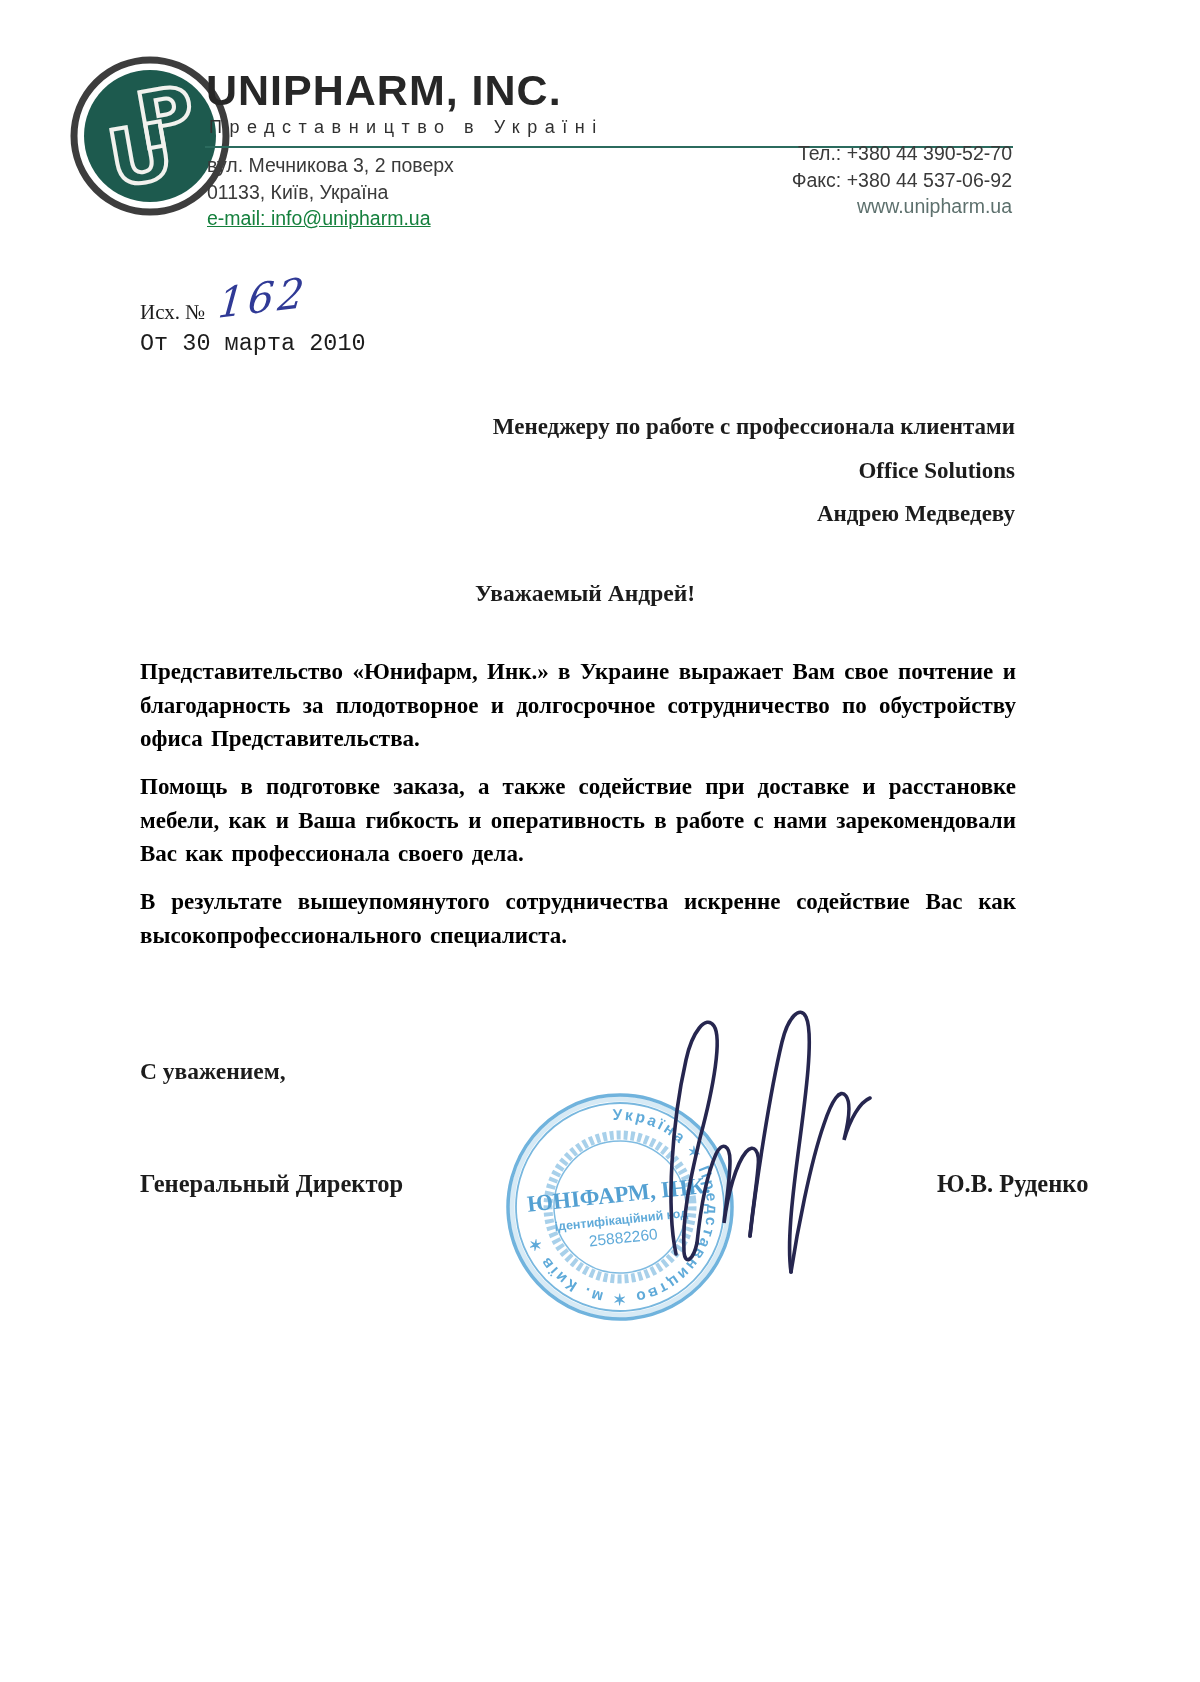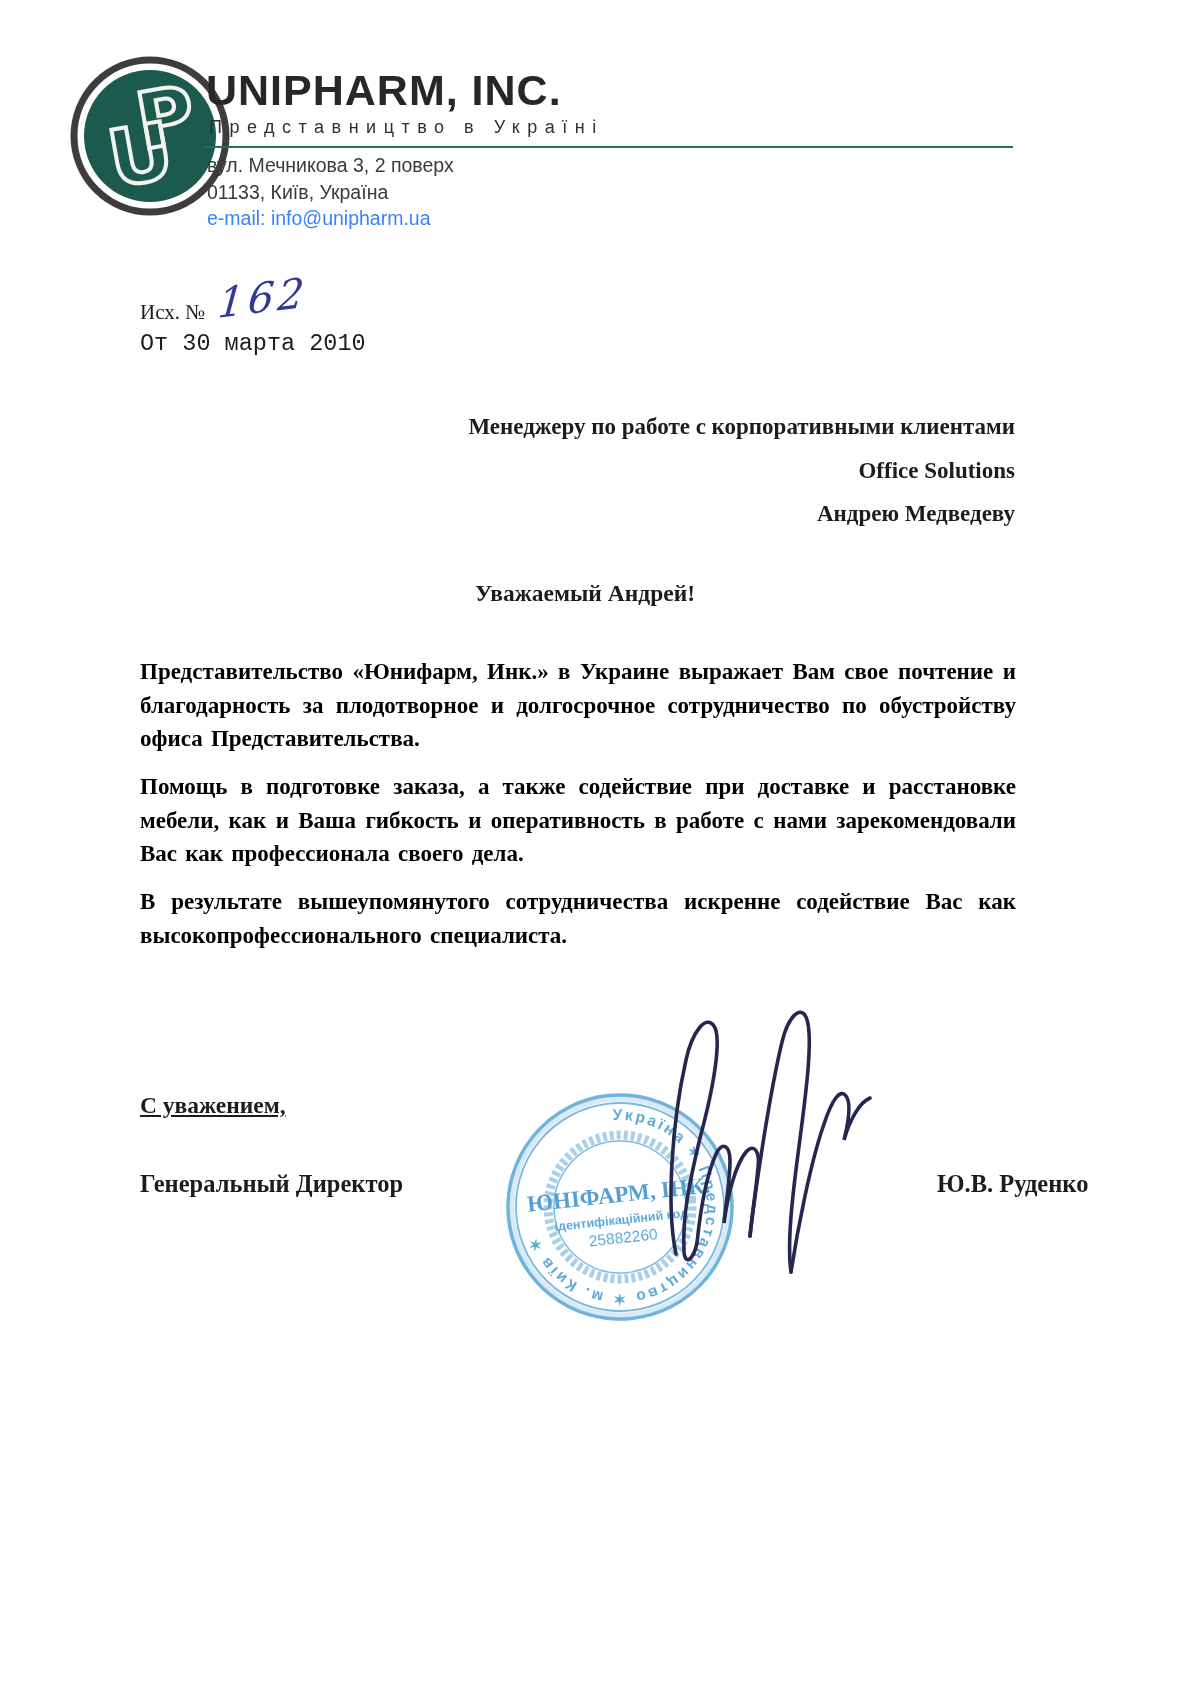--- a/index.html
+++ b/index.html
@@ -32,21 +32,21 @@
   }
   .head-rule {
     position: absolute; left: 205px; top: 146px;
     width: 808px; height: 2px; background: #2b6b5e;
   }
   .addr-block {
     position: absolute; left: 207px; top: 152px;
     font-family: "Liberation Sans", sans-serif;
     font-size: 19.5px; line-height: 26.5px; color: #3a3a3a;
   }
-  .addr-email { color: #3b82f6; }
+  .addr-email { color: #15803d; text-decoration: underline; }
   .contact-block {
     position: absolute; right: 188px; top: 140px;
     text-align: right;
     font-family: "Liberation Sans", sans-serif;
     font-size: 19.5px; line-height: 26.5px; color: #3a3a3a;
   }
   .contact-web { color: #5d706d; }
   
   .ref-label { position: absolute; left: 140px; top: 300px; font-size: 21px; }
   .ref-number {
@@ -71,21 +71,21 @@
   
   .body-text {
     position: absolute; left: 140px; top: 655px; width: 876px;
   }
   .para {
     font-size: 23px; line-height: 33.5px;
     text-align: justify; word-spacing: 2.5px;
     margin-bottom: 14.5px; color: #000000; font-weight: bold;
   }
   
-  .closing  { position: absolute; left: 140px; top: 1092px; font-weight: bold; font-size: 23.5px; text-decoration: underline; }
+  .closing  { position: absolute; left: 140px; top: 1058px; font-weight: bold; font-size: 23.5px; }
   .sig-title{ position: absolute; left: 140px; top: 1170px; font-weight: bold; font-size: 24.5px; }
   .sig-name { position: absolute; left: 937px; top: 1170px; font-weight: bold; font-size: 24.5px; }
   .stamp {
     position: absolute; left: 500px; top: 1090px;
     width: 240px; height: 234px; opacity: 0.88;
     transform: rotate(-6deg);
   }
   .signature-ink {
     position: absolute; left: 630px; top: 1002px;
     width: 270px; height: 290px;
@@ -110,27 +110,32 @@
   <div class="company-name">UNIPHARM, INC.</div>
   <div class="tagline">Представництво в Україні</div>
   <div class="head-rule"></div>
 
   <div class="addr-block">
     <div>вул. Мечникова 3, 2 поверх</div>
     <div>01133, Київ, Україна</div>
     <div class="addr-email">e-mail: info@unipharm.ua</div>
   </div>
 
+  <div class="contact-block">
+    <div>Тел.: +380 44 390-52-70</div>
+    <div>Факс: +380 44 537-06-92</div>
+    <div class="contact-web">www.unipharm.ua</div>
+  </div>
 
   <div class="ref-label">Исх. №</div>
   <div class="ref-number">162</div>
   <div class="ref-date">От 30 марта 2010</div>
 
   <div class="recipient">
-    <div>Менеджеру по работе с корпоративными клиентами</div>
+    <div>Менеджеру по работе с профессионала клиентами</div>
     <div>Office Solutions</div>
     <div>Андрею Медведеву</div>
   </div>
 
   <div class="salutation">Уважаемый Андрей!</div>
 
   <div class="body-text">
     <p class="para">Представительство «Юнифарм, Инк.» в Украине выражает Вам свое почтение и благодарность за плодотворное и долгосрочное сотрудничество по обустройству офиса Представительства.</p>
     <p class="para">Помощь в подготовке заказа, а также содействие при доставке и расстановке мебели, как и Ваша гибкость и оперативность в работе с нами зарекомендовали Вас как профессионала своего дела.</p>
     <p class="para">В результате вышеупомянутого сотрудничества искренне содействие Вас как высокопрофессионального специалиста.</p>

